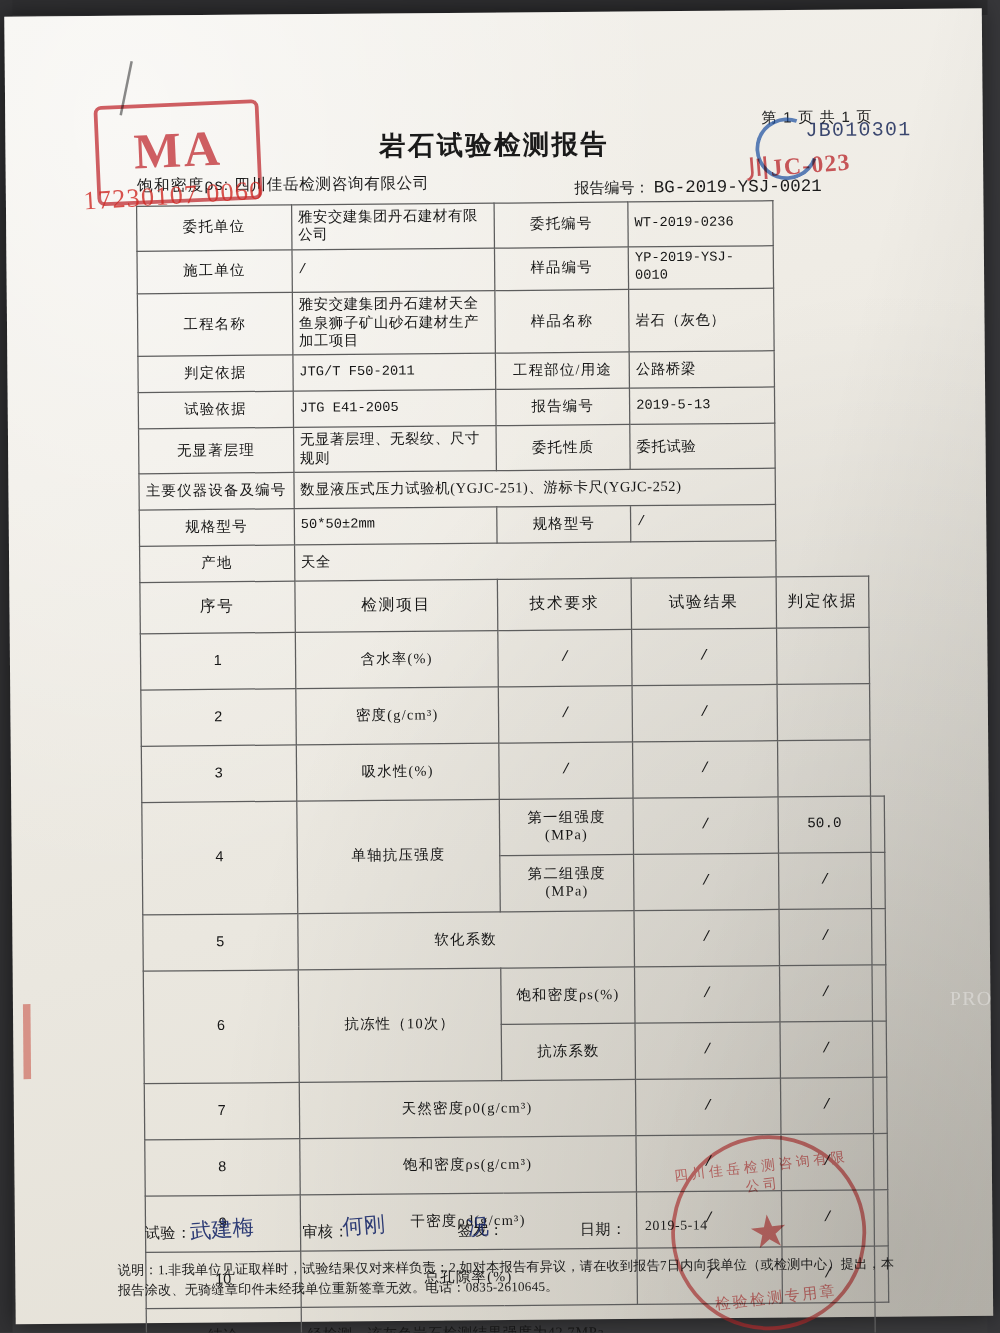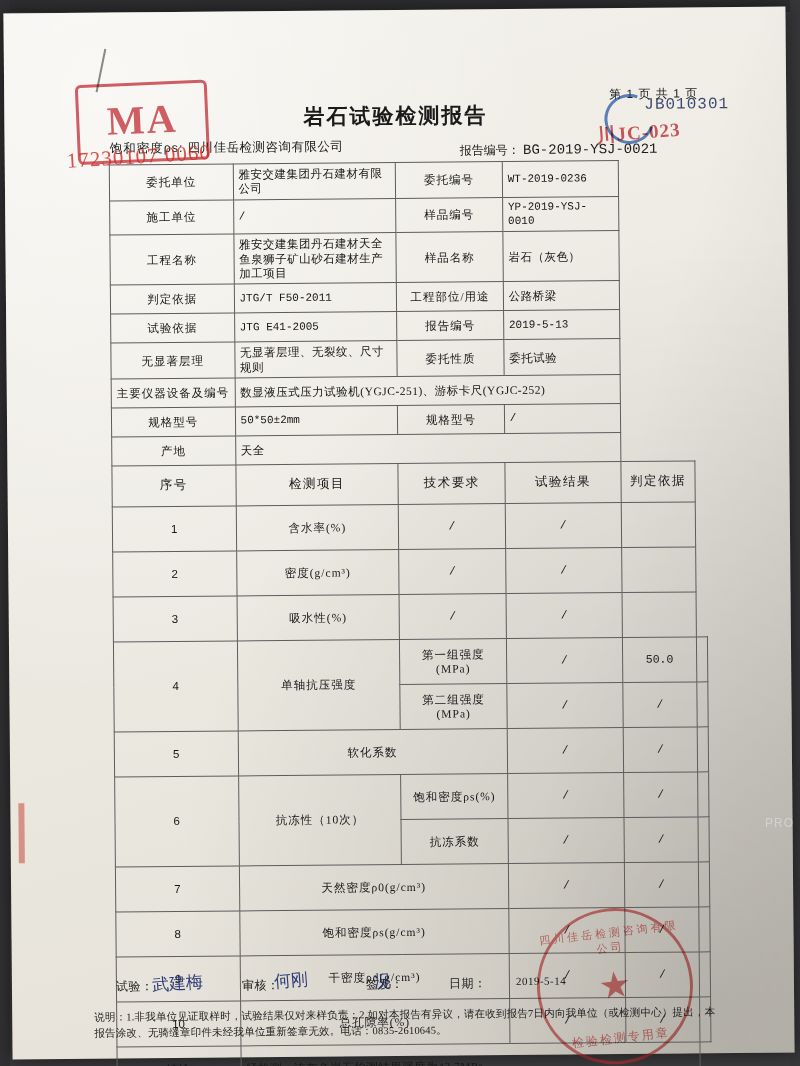--- a/index.html
+++ b/index.html
@@ -133,22 +133,22 @@
     font-family:"Liberation Serif", serif;letter-spacing:.5px;color:#191919;
   }
   .footer-row span{position:absolute;}
   .note{
     position:absolute;left:82px;top:997px;width:630px;
     font-family:"Liberation Serif", serif;font-size:10.5px;line-height:1.55;color:#1c1c1c;
     letter-spacing:.2px;
   }
   .red-mark{position:absolute;left:8px;top:790px;width:6px;height:60px;background:#c43b2e;opacity:.5;}
   .wm{
-    position:absolute;right:6px;top:816px;color:rgba(255,255,255,.35);
-    font-size:12px;font-family:Liberation Sans, sans-serif;letter-spacing:1px;
+    position:absolute;right:6px;top:791px;color:rgba(255,255,255,.35);
+    font-size:16px;font-family:Liberation Serif, serif;letter-spacing:1px;
   }
   .pin{
     position:absolute;left:96px;top:36px;width:2px;height:44px;background:#6b6b6b;
     transform:rotate(12deg);opacity:.8;
   }
 </style>
 </head>
 <body>
 
 <div id="darkstrip"></div>
@@ -328,21 +328,21 @@
         <td class="valcn tall" colspan="4">经检测，该灰色岩石检测结果强度为42.7MPa</td>
       </tr>
 
     </tbody>
       </table>
 
     <div class="footer-row">
       <span style="left:0">试验：</span>
       <span style="left:126px">审核：</span>
       <span style="left:250px">签发：</span>
-      <span style="left:333px">日期：</span>
+      <span style="left:348px">日期：</span>
       <span style="left:400px;font-family:Liberation Serif, serif;font-size:11px">2019-5-14</span>
     </div>
 
     <div class="sig" style="left:140px;top:960px">武建梅</div>
     <div class="sig" style="left:262px;top:958px">何刚</div>
     <div class="sig" style="left:362px;top:960px">况</div>
 
     <div class="note">说明：1.非我单位见证取样时，试验结果仅对来样负责；2.如对本报告有异议，请在收到报告7日内向我单位（或检测中心）提出，本报告涂改、无骑缝章印件未经我单位重新签章无效。电话：0835-2610645。</div>
 
     <div class="stamp-ma">MA</div>

